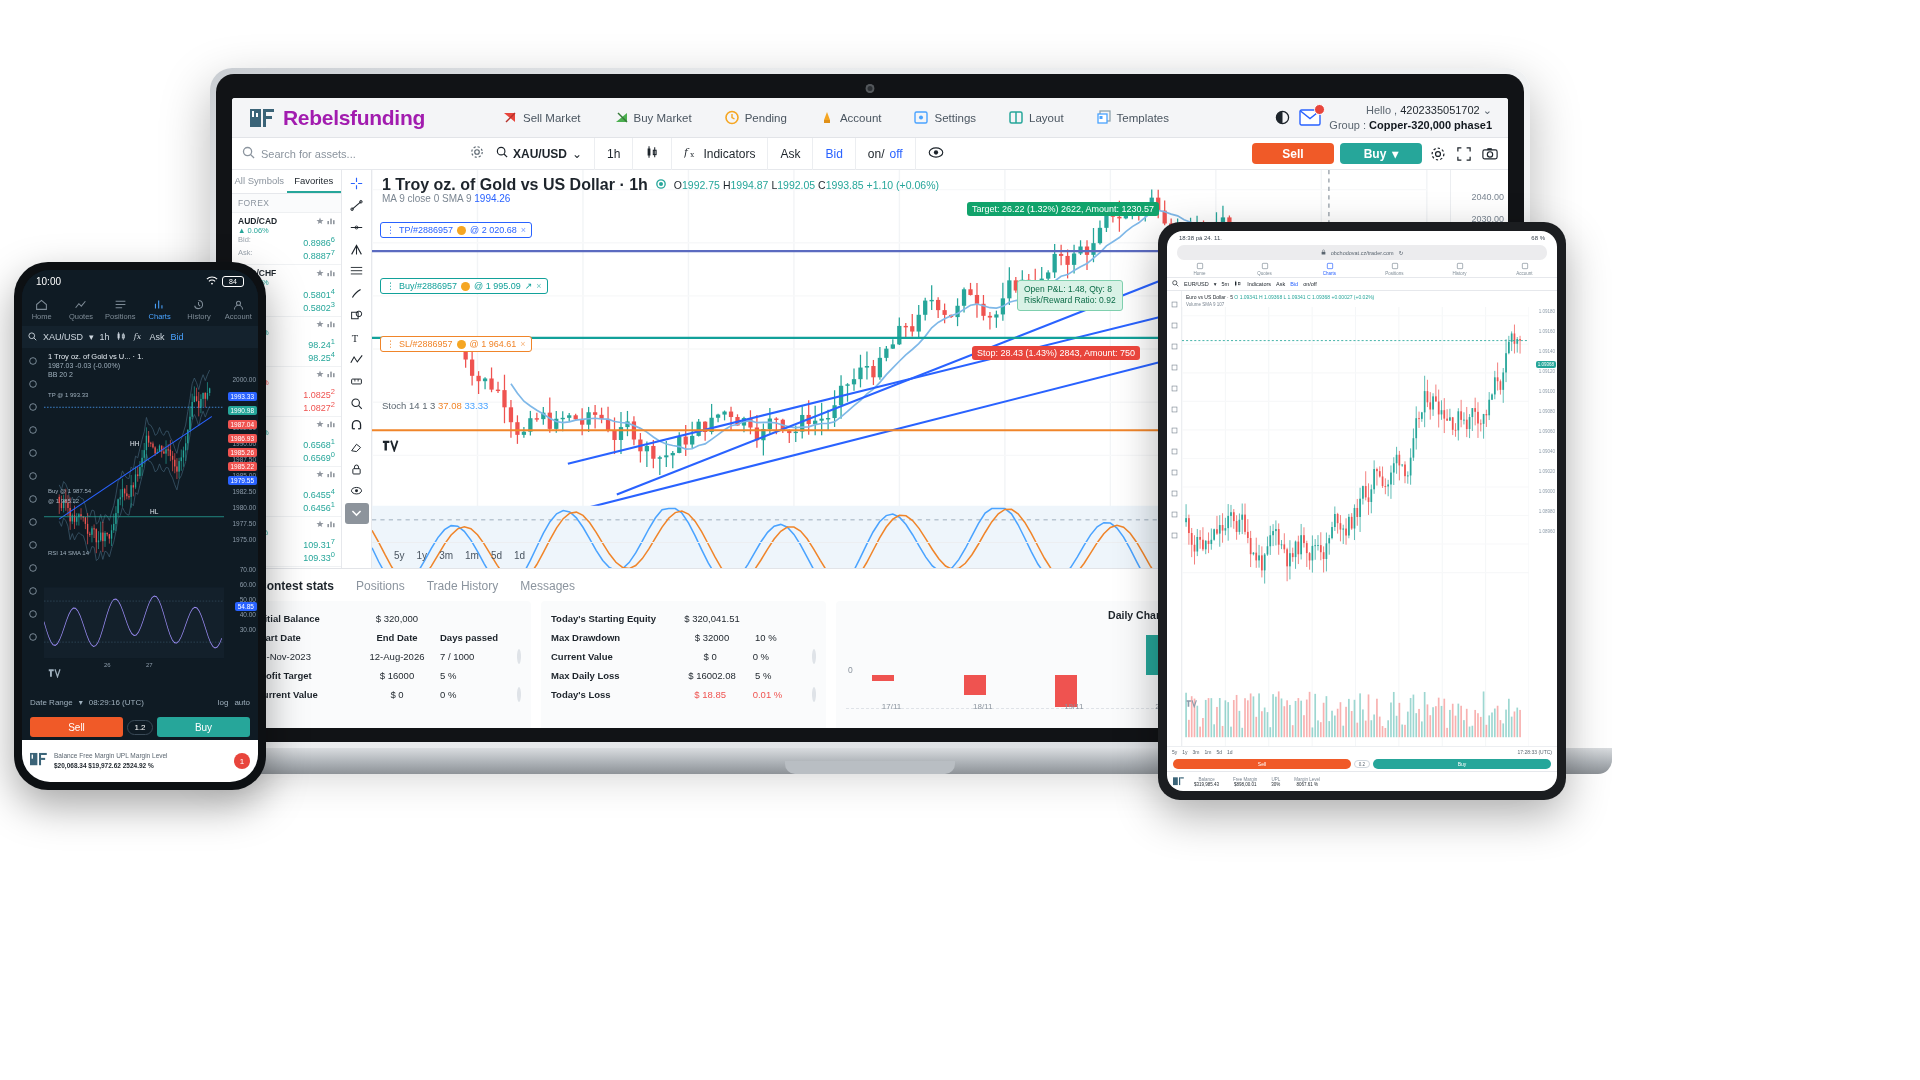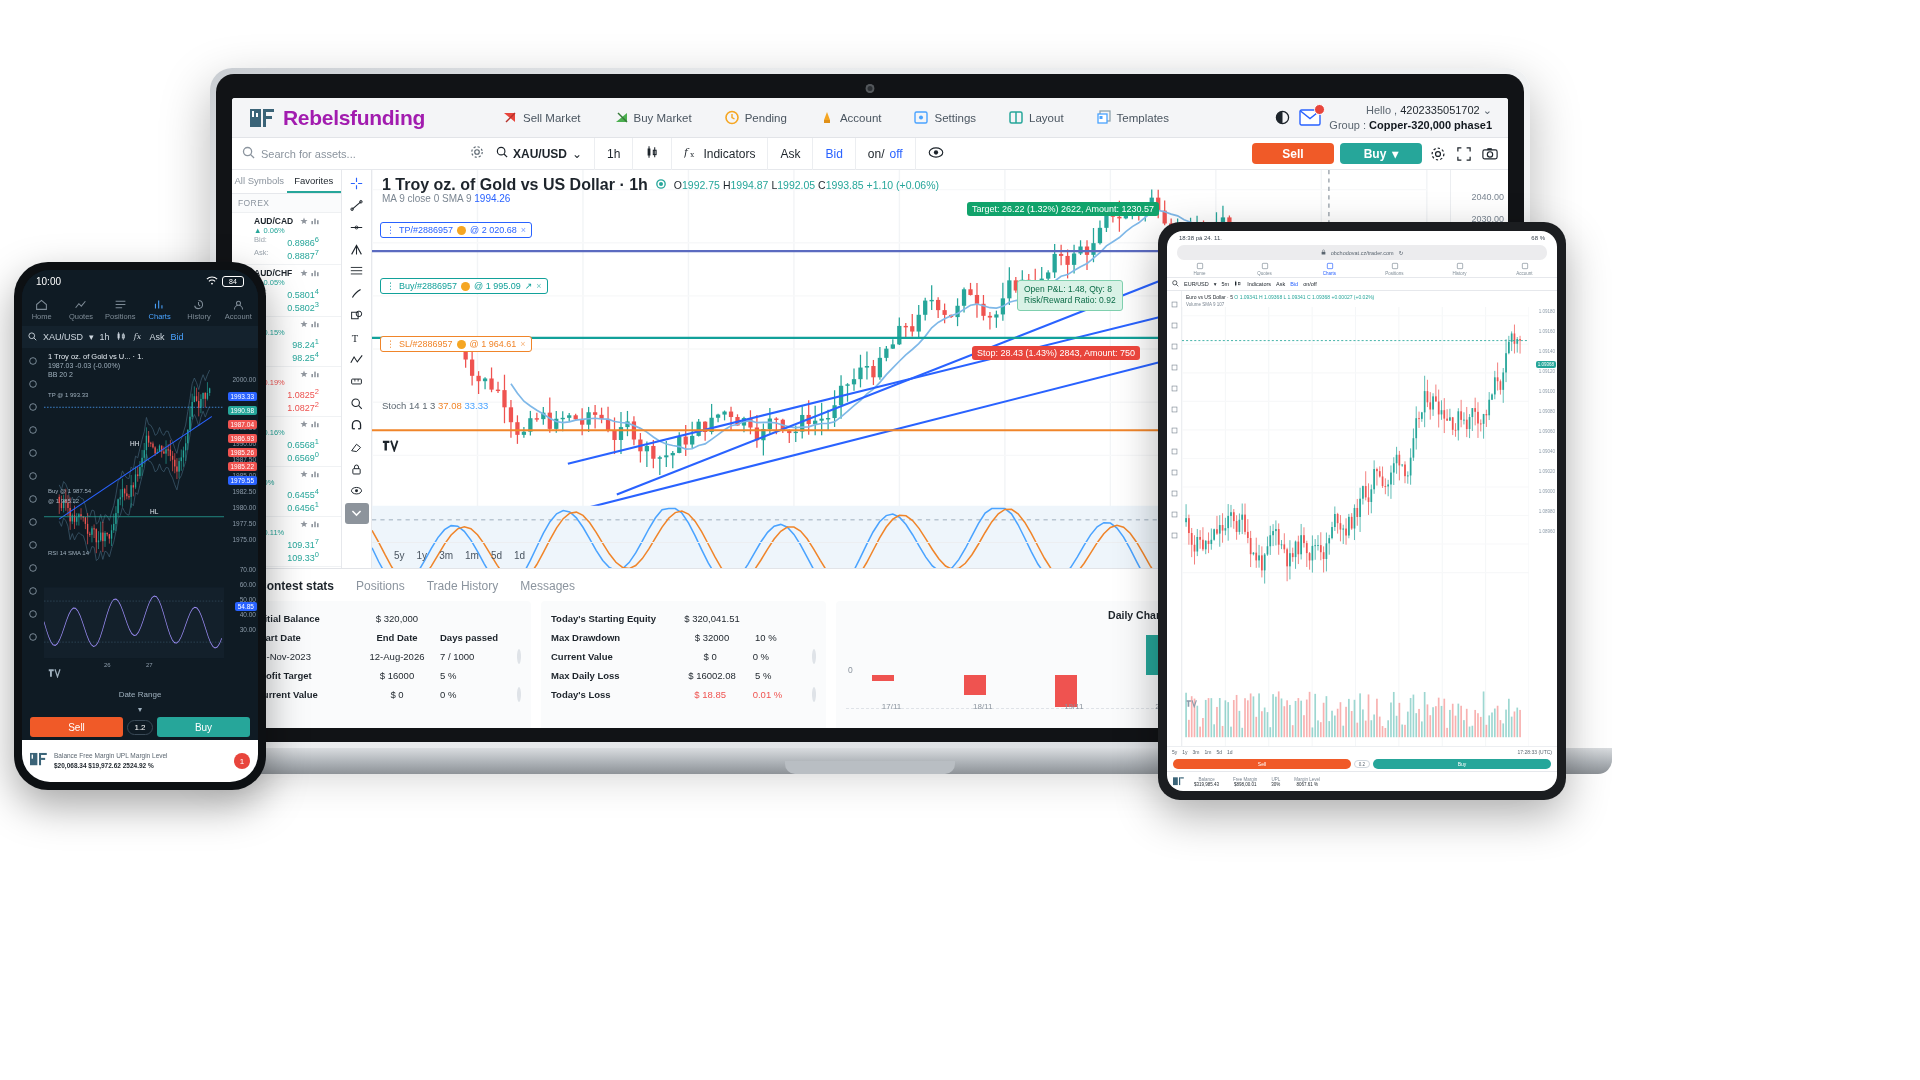--- a/index.html
+++ b/index.html
@@ -96,21 +96,21 @@
 
   
   .watchlist { width:110px; border-right:1px solid #e6e8ec; background:#fff;
     display:flex; flex-direction:column; }
   .wl-tabs { display:flex; font-size:9.5px; border-bottom:1px solid #e6e8ec; }
   .wl-tab { flex:1; text-align:center; padding:5px 0; color:#8b949e; }
   .wl-tab.active { color:#1d242b; border-bottom:2px solid #26a69a; }
   .wl-head { font-size:8.5px; color:#8b949e; padding:4px 6px; background:#fafbfc;
     border-bottom:1px solid #eef0f2; letter-spacing:.4px;}
   .wl-rows { flex:1; overflow:hidden; }
-  .wl-row { border-bottom:1px solid #f0f2f4; padding:3px 22px; }
+  .wl-row { border-bottom:1px solid #f0f2f4; padding:3px 6px; }
   .wl-r1 { display:flex; align-items:center; justify-content:space-between; }
   .wl-sym { font-size:8.5px; font-weight:bold; color:#1d242b; }
   .wl-chg { font-size:7.5px; }
   .up { color:#26a69a; } .down { color:#ef5350; }
   .wl-icons { display:flex; gap:3px; opacity:.55; }
   .wl-px { font-size:9px; display:flex; justify-content:space-between; }
   .wl-px .lbl { color:#9aa3ac; font-size:7.5px; }
 
   
   .tools { width:30px; background:#fff; border-right:1px solid #e6e8ec;
@@ -205,21 +205,21 @@
   .ph-sub { position:absolute; left:26px; top:14px; font-size:7px; color:#9fb0bd; z-index:5;}
   .ph-sub2 { position:absolute; left:26px; top:23px; font-size:7px; color:#9fb0bd; z-index:5;}
   .ph-tools { position:absolute; left:0; top:0; bottom:0; width:22px;
      background:#0f1b24; display:flex; flex-direction:column; align-items:center;
      padding-top:4px; gap:5px; z-index:6;}
   .ph-axis { position:absolute; right:0; top:0; bottom:0; width:34px; font-size:6.5px;
      color:#8d9caa; }
   .ph-tag { position:absolute; right:1px; padding:1px 3px; border-radius:2px;
      font-size:6.5px; color:#fff; }
   .ph-foot { height:24px; background:#0f1b24; display:flex; align-items:center;
-     gap:6px; padding:0 8px; font-size:8px; color:#9fb0bd;flex-direction:column; }
+     gap:6px; padding:0 8px; font-size:8px; color:#9fb0bd; }
   .ph-trade { height:26px; display:flex; align-items:center; padding:0 8px; gap:4px;
      background:#0f1b24; }
   .ph-sell { flex:1; height:20px; background:#f05a28; border-radius:3px; color:#fff;
      font-size:10px; display:flex; align-items:center; justify-content:center; }
   .ph-buy { flex:1; height:20px; background:#26a69a; border-radius:3px; color:#fff;
      font-size:10px; display:flex; align-items:center; justify-content:center; }
   .ph-spread { width:26px;height:15px;background:#0f1b24;border:1px solid #3a4a57;
      border-radius:8px;color:#fff;font-size:8px;display:flex;align-items:center;
      justify-content:center; }
   .ph-bottom { height:42px; background:#fff; display:flex; align-items:center;

